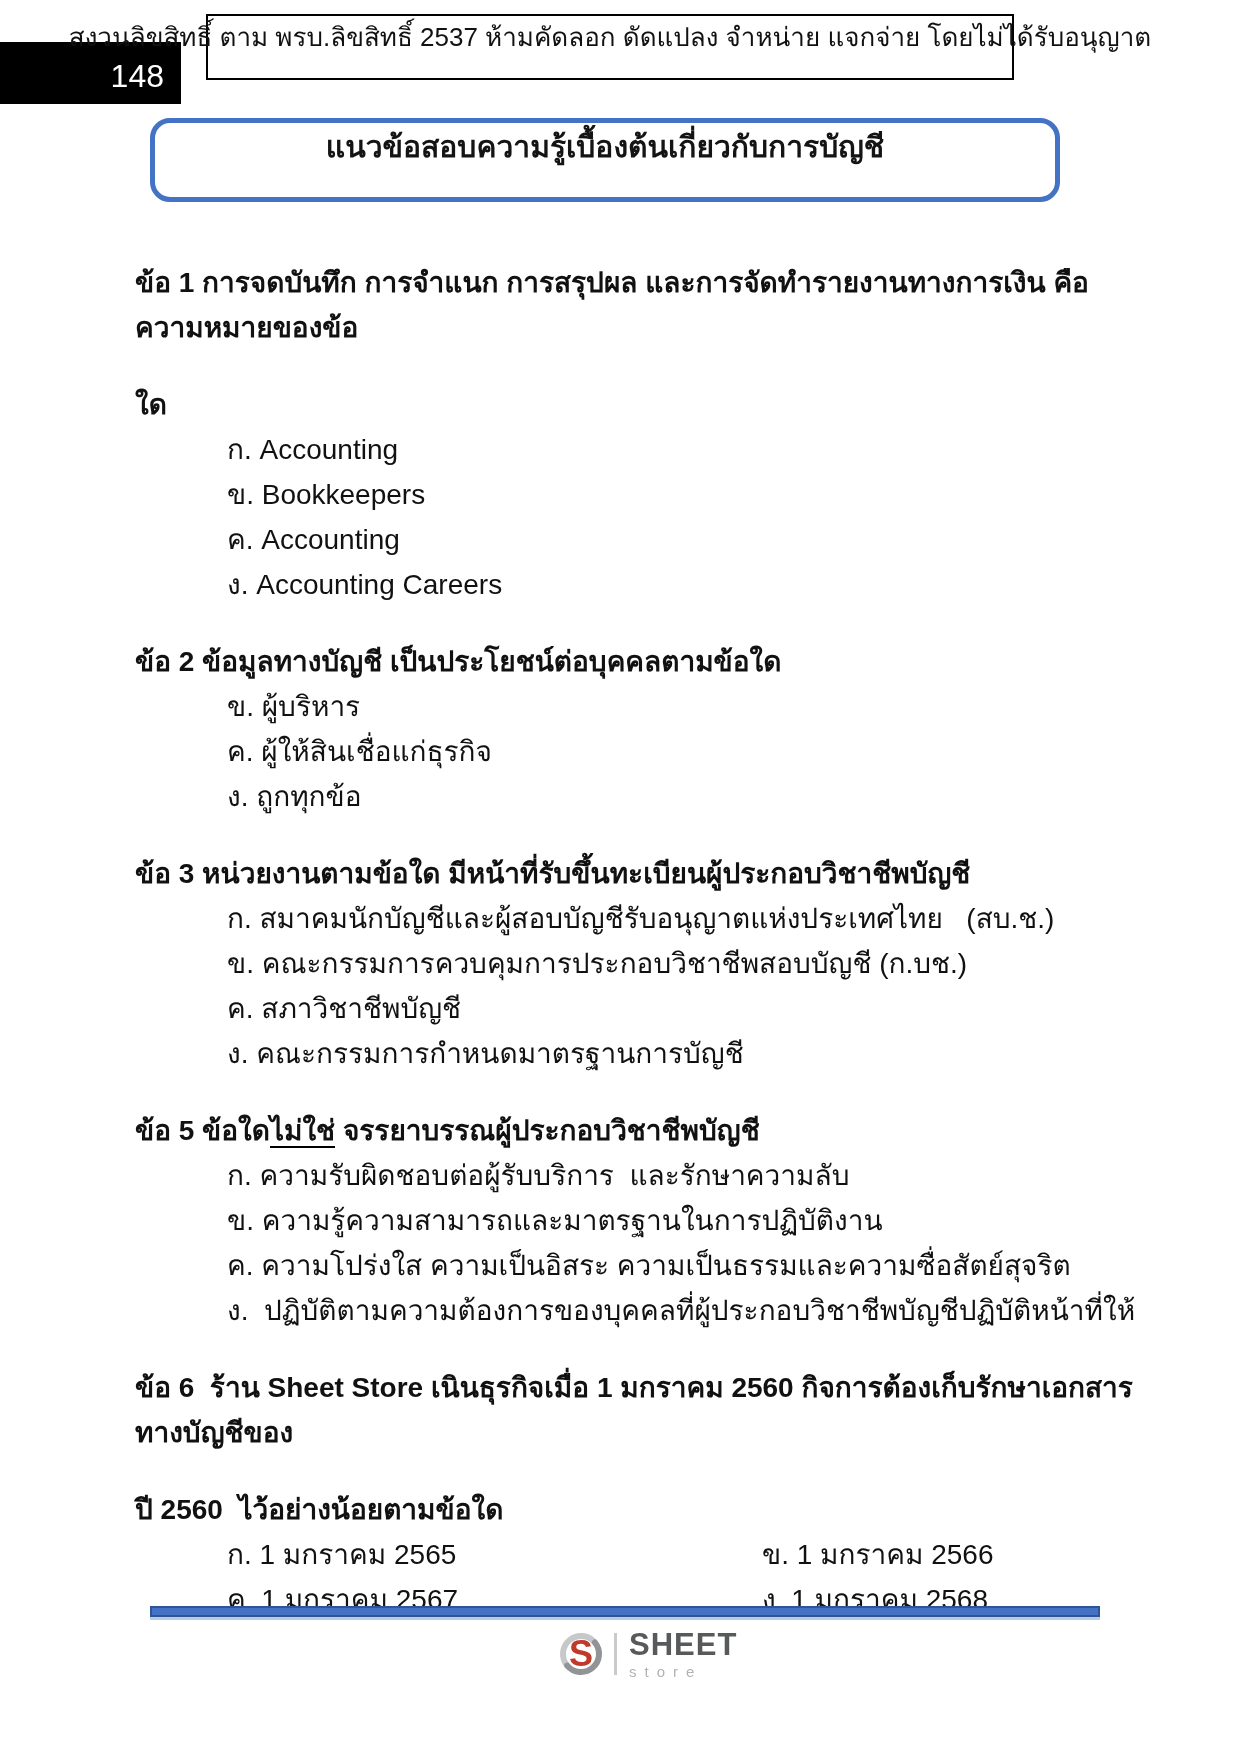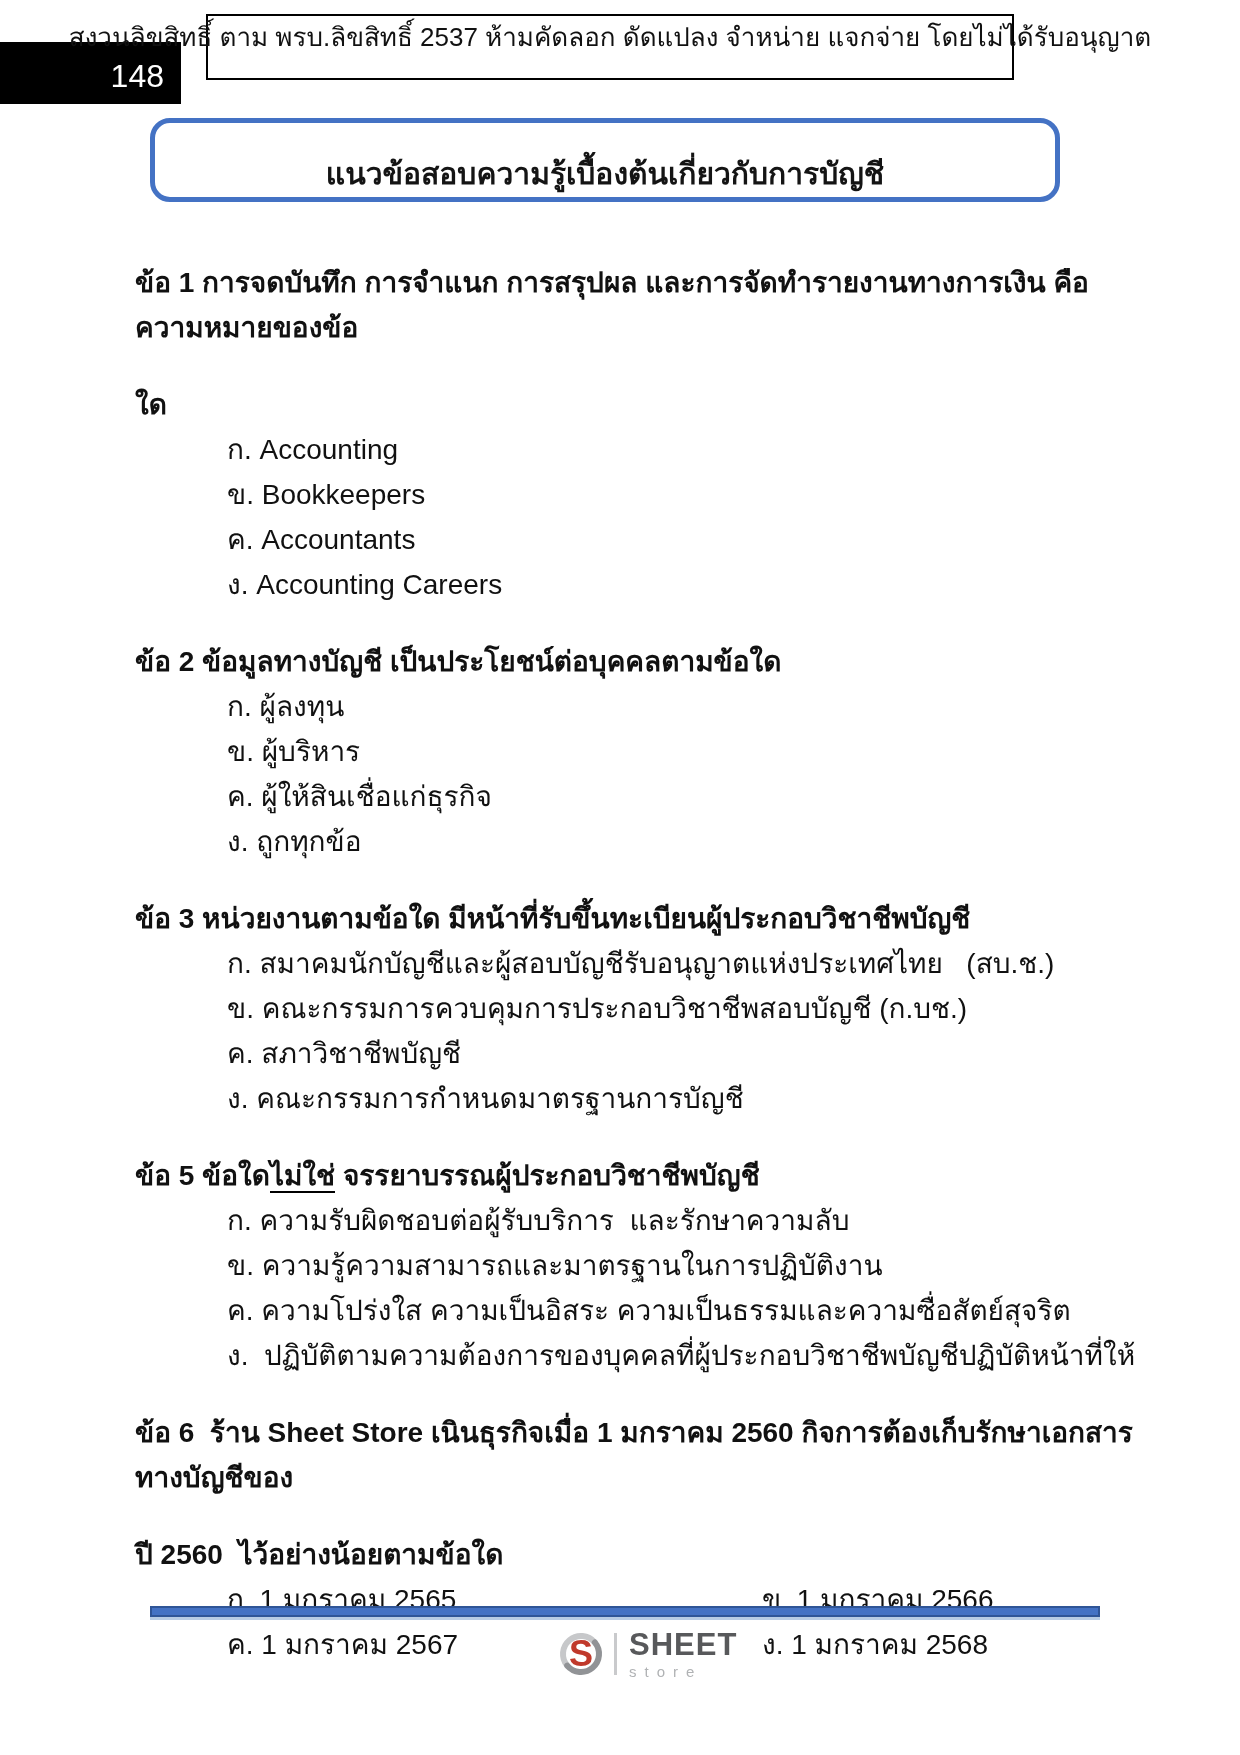--- a/index.html
+++ b/index.html
@@ -16,21 +16,21 @@
   }
   .copyright-box {
     position:absolute; left:206px; top:14px; width:808px; height:66px;
     border:2px solid #000; box-sizing:border-box;
     display:flex; align-items:flex-start; justify-content:center;
     font-size:26px; white-space:nowrap;
   }
   .title-box {
     position:absolute; left:150px; top:118px; width:910px; height:84px;
     border:5px solid #4472C4; border-radius:20px; box-sizing:border-box;
-    display:flex; align-items:flex-end; justify-content:center;
+    display:flex; align-items:flex-start; justify-content:center;
     font-size:30px; font-weight:bold; color:#141414;
   }
   .questions {
     position:absolute; left:135px; top:228px; width:1005px;
     font-size:28px; line-height:45px;
   }
   .q-header { font-weight:bold; white-space:pre-wrap;margin-top:32px; }
   .uw { border-bottom:2px solid #000; }
   .choice { padding-left:92px; white-space:pre-wrap; }
   .choice-row { display:flex; padding-left:92px; white-space:pre-wrap; }
@@ -60,27 +60,26 @@
   <span>แนวข้อสอบความรู้เบื้องต้นเกี่ยวกับการบัญชี</span>
 </div>
 
 <div class="questions">
 
   <section>
     <div class="q-header"><span>ข้อ 1 การจดบันทึก การจำแนก การสรุปผล และการจัดทำรายงานทางการเงิน คือความหมายของข้อ</span><span class="uw"></span><span></span></div>
     <div class="q-header">ใด</div>
     <div class="choice">ก. Accounting</div>
     <div class="choice">ข. Bookkeepers</div>
-    <div class="choice">ค. Accountants</div>
+    <div class="choice">ค. Accounting</div>
     <div class="choice">ง. Accounting Careers</div>
   </section>
 
   <section>
     <div class="q-header"><span>ข้อ 2 ข้อมูลทางบัญชี เป็นประโยชน์ต่อบุคคลตามข้อใด</span><span class="uw"></span><span></span></div>
-    <div class="choice">ก. ผู้ลงทุน</div>
     <div class="choice">ข. ผู้บริหาร</div>
     <div class="choice">ค. ผู้ให้สินเชื่อแก่ธุรกิจ</div>
     <div class="choice">ง. ถูกทุกข้อ</div>
   </section>
 
   <section>
     <div class="q-header"><span>ข้อ 3 หน่วยงานตามข้อใด มีหน้าที่รับขึ้นทะเบียนผู้ประกอบวิชาชีพบัญชี</span><span class="uw"></span><span></span></div>
     <div class="choice">ก. สมาคมนักบัญชีและผู้สอบบัญชีรับอนุญาตแห่งประเทศไทย   (สบ.ช.)</div>
     <div class="choice">ข. คณะกรรมการควบคุมการประกอบวิชาชีพสอบบัญชี (ก.บช.)</div>
     <div class="choice">ค. สภาวิชาชีพบัญชี</div>

